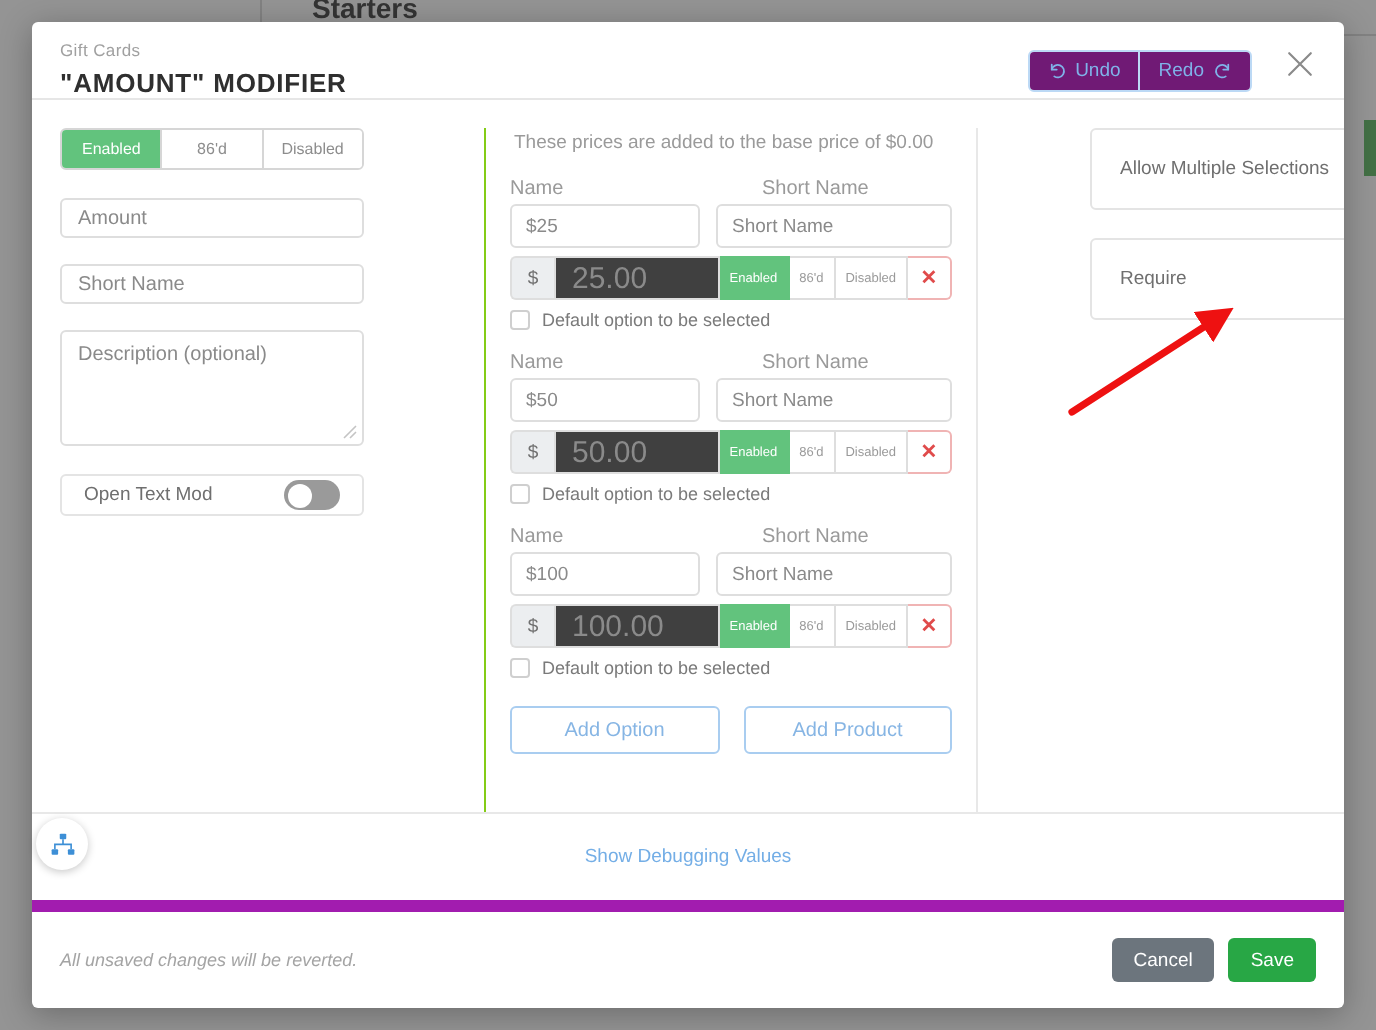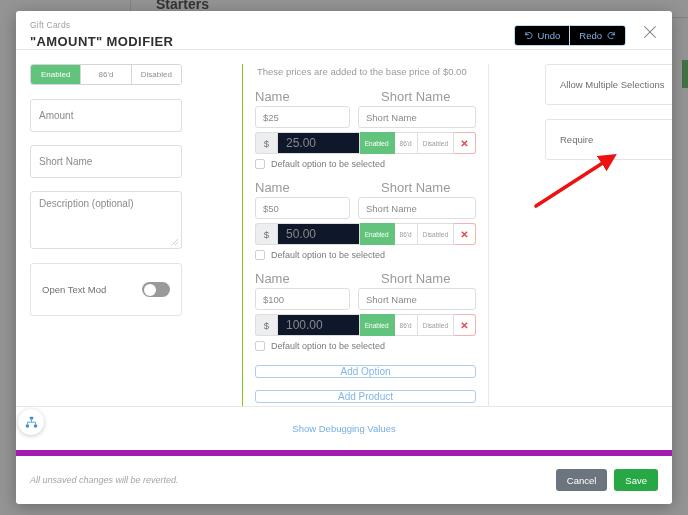--- a/index.html
+++ b/index.html
@@ -75,21 +75,21 @@
   }
   .undo-redo {
     position: absolute; right: 46px; top: 14px;
     display: flex;
     border: 1px solid #bcd9f5; border-radius: 3px;
     overflow: hidden; background: #fff;
   }
   .ur-btn {
     display: flex; align-items: center; gap: 4px;
     font-size: 9.5px; color: #7fb2e8;
-    padding: 4px 9px; background: #000000;
+    padding: 4px 9px; background: #701a75;
     cursor: pointer; white-space: nowrap;
   }
   .ur-btn + .ur-btn { border-left: 1px solid #bcd9f5; }
   .ur-icon { width: 10px; height: 10px; display: block; }
   .close-x {
     position: absolute; right: 13px; top: 12px;
     width: 18px; height: 18px; cursor: pointer;
     color: #8a8a8a;
   }
 
@@ -116,21 +116,21 @@
   }
   .seg div {
     flex: 1 1 0; display: flex; align-items: center; justify-content: center;
     font-size: 8px; color: #8d8d8d; background: #fff;
     cursor: pointer; border-left: 1px solid #d6d6d6;
   }
   .seg div:first-child { border-left: none; }
   .seg div.on { background: #62c37d; color: #fff; border-color: #62c37d; }
 
   .field {
-    width: 152px; height: 33px;
+    width: 152px; height: 20px;
     border: 1px solid #dedede; border-radius: 3px;
     background: #fff;
     font-size: 10px; color: #8a8a8a;
     padding: 0 8px; margin-bottom: 13px;
     display: flex; align-items: center;
     font-family: "Liberation Sans", sans-serif;
   }
   .field-area {
     width: 152px; height: 58px;
     border: 1px solid #dedede; border-radius: 3px;
@@ -139,21 +139,21 @@
     position: relative; overflow: hidden;
   }
   .resize-grip {
     position: absolute; right: 2px; bottom: 2px;
     width: 8px; height: 8px;
   }
   .card {
     width: 152px;
     border: 1px solid #e4e4e4; border-radius: 3px;
     background: #fff;
-    padding: 18px 11px;
+    padding: 2px 11px;
     display: flex; align-items: center; justify-content: space-between;
   }
   .card-label { font-size: 9.5px; color: #6f6f6f; line-height: 13px; max-width: 78px; }
 
   
   .toggle {
     width: 28px; height: 15px; border-radius: 8px;
     background: #9a9a9a; position: relative; cursor: pointer;
     flex: 0 0 auto;
   }
@@ -166,41 +166,41 @@
   .toggle.on .knob { left: auto; right: 1.5px; }
 
   
   .mid-note {
     font-size: 9.5px; color: #9a9a9a;
     margin: 2px 0 12px 2px;
   }
   .opt-block { margin-bottom: 11px; }
   .opt-labels { display: flex; gap: 8px; margin-bottom: 2px; }
   .opt-labels span {
-    font-size: 13px; color: #9a9a9a;
+    font-size: 10px; color: #9a9a9a;
   }
   .lbl-name { width: 118px; }
   .opt-row1 { display: flex; gap: 8px; margin-bottom: 4px; }
   .txt {
     height: 22px; border: 1px solid #dedede; border-radius: 3px;
     background: #fff; font-size: 9.5px; color: #8a8a8a;
     padding: 0 7px; display: flex; align-items: center;
   }
   .txt-name { width: 95px; }
   .txt-short { width: 118px; }
   .opt-row2 { display: flex; height: 22px; margin-bottom: 5px; }
   .addon {
     width: 22px; border: 1px solid #dedede; border-right: none;
     border-radius: 3px 0 0 3px; background: #eceef0;
     font-size: 9.5px; color: #707070;
     display: flex; align-items: center; justify-content: center;
   }
   .price-input {
     flex: 1 1 auto; border: 1px solid #dedede;
-    background: #0f172a; font-size: 12px; color: #8a8a8a;
+    background: #404040; font-size: 15px; color: #8a8a8a;
     padding: 0 8px; display: flex; align-items: center;
   }
   .seg-sm { display: flex; flex: 0 0 auto; }
   .seg-sm div {
     display: flex; align-items: center; justify-content: center;
     font-size: 6.5px; color: #9a9a9a; background: #fff;
     border: 1px solid #dedede; border-left: none;
     padding: 0 5px; cursor: pointer; white-space: nowrap;
   }
   .seg-sm div.on { background: #62c37d; color: #fff; border-color: #62c37d; }
@@ -212,21 +212,21 @@
     cursor: pointer; flex: 0 0 auto;
   }
   .chk-row { display: flex; align-items: flex-start; gap: 6px; }
   .chk {
     width: 10px; height: 10px; border: 1px solid #cfcfcf;
     border-radius: 2px; background: #fff; cursor: pointer;
     flex: 0 0 auto;
   }
   .chk-lbl { font-size: 9px; color: #7a7a7a; }
 
-  .add-row { display: flex; gap: 12px; margin-top: 14px; flex-direction: column; }
+  .add-row { display: flex; gap: 12px; margin-top: 14px; }
   .add-btn {
     flex: 1 1 0; height: 24px;
     border: 1px solid #a9cdf0; border-radius: 3px;
     background: #fff; color: #86b5e4; font-size: 10px;
     display: flex; align-items: center; justify-content: center;
     cursor: pointer;
   }
 
   
   .r-card {

